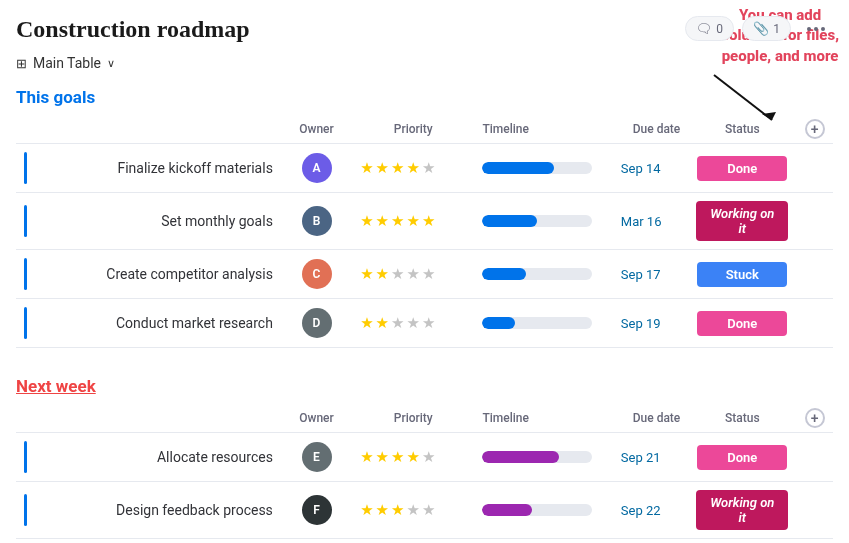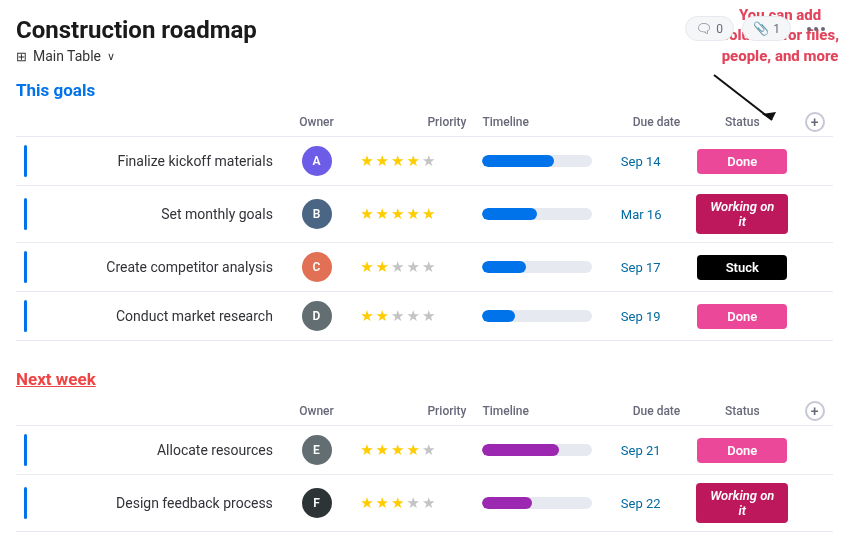--- a/index.html
+++ b/index.html
@@ -10,21 +10,22 @@
       width: 849px;
       min-height: 543px;
       font-size: 14px;
       color: #333;
     }
 
     .page-title {
       font-size: 24px;
       font-weight: 700;
       color: #1a1a1a;
-      margin-bottom: 4px;
+      margin-bottom: 12px;
+      font-family: Liberation Serif, serif;
     }
 
     .table-label {
       display: flex;
       align-items: center;
       gap: 6px;
       font-size: 14px;
       color: #333;
       margin-bottom: 16px;
       cursor: pointer;
@@ -49,21 +50,21 @@
       font-size: 12px;
       color: #676879;
       font-weight: 500;
       padding: 4px 8px;
       text-align: left;
       border-bottom: 1px solid #e6e9ef;
     }
 
     .grid-table thead th.task-col { width: 260px; }
     .grid-table thead th.owner-col { width: 70px; text-align: center; }
-    .grid-table thead th.priority-col { width: 120px; text-align: right; }
+    .grid-table thead th.priority-col { width: 120px; text-align: center; }
     .grid-table thead th.timeline-col { width: 130px; text-align: left; }
     .grid-table thead th.duedate-col { width: 80px; text-align: right; margin-top: 44px; }
     .grid-table thead th.status-col { width: 100px; text-align: center; }
     .grid-table thead th.add-col { width: 28px; }
 
     .grid-table tbody tr {
       border-bottom: 1px solid #e6e9ef;
     }
 
     .grid-table tbody td {
@@ -143,21 +144,21 @@
       font-size: 13px;
       font-weight: 600;
       color: #fff;
       text-align: center;
       display: inline-block;
       min-width: 90px;
     }
 
     .status-done { background: #ec4899; }
     .status-working { background: #be185d; font-style: italic; }
-    .status-stuck { background: #000000; }
+    .status-stuck { background: #3b82f6; }
 
     
     .header-right {
       position: absolute;
       top: 16px;
       right: 16px;
       display: flex;
       align-items: center;
       gap: 8px;
     }

